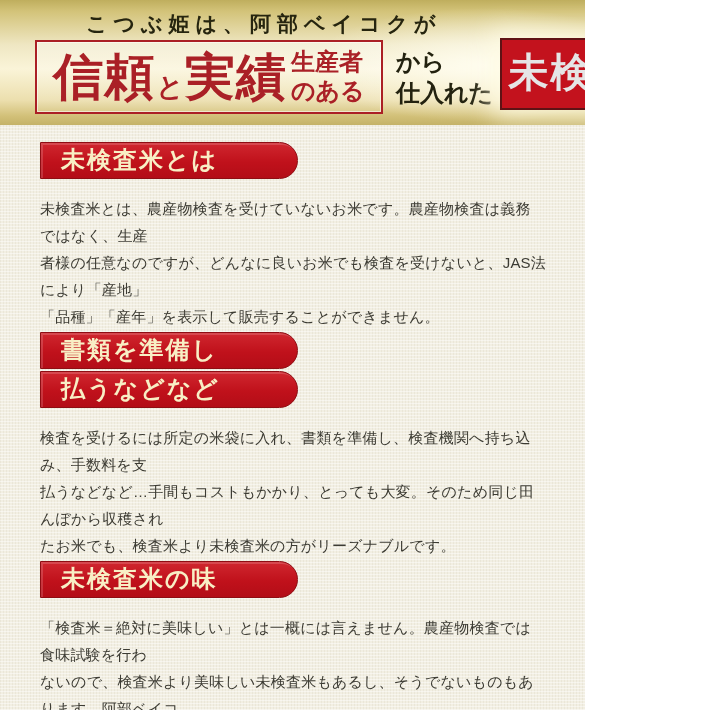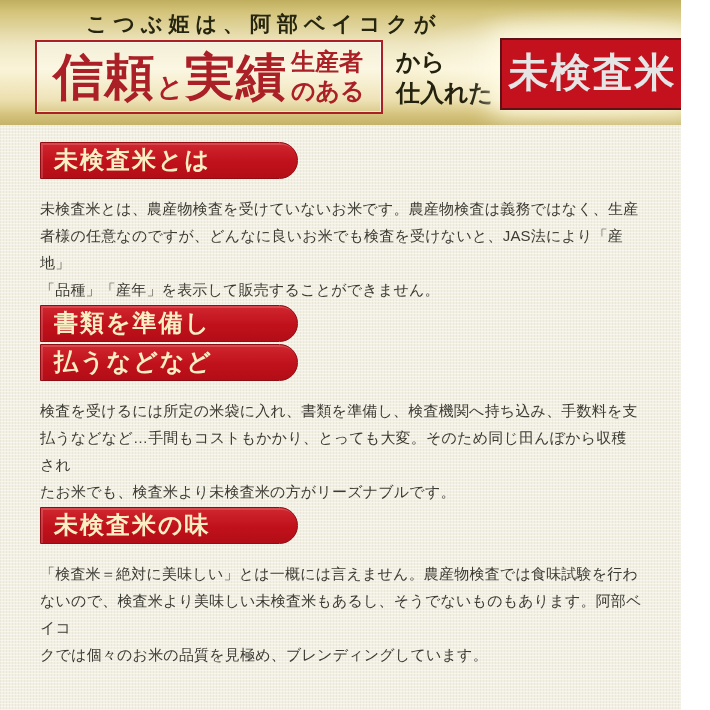--- a/index.html
+++ b/index.html
@@ -1,20 +1,20 @@
 <!DOCTYPE html>
 <html><head>
 <meta charset="utf-8">
 <style>
   html,body{margin:0;padding:0;}
   body{
     width:710px;height:710px;overflow:hidden;
     font-family:"Liberation Sans",sans-serif;
   }
-  .page{width:681px;height:710px;position:relative;}
+  .page{width:585px;height:710px;position:relative;}
 
   
   .hero{
     position:relative;height:125px;overflow:hidden;
     background:linear-gradient(180deg,
       #bfae5d 0%, #d3c379 9%, #efe7c3 36%, #faf4d8 55%,
       #ecdfae 80%, #d2c078 93%, #c4b268 100%);
   }
   .hero-glow{
     position:absolute;right:-20px;top:0;width:320px;height:125px;
@@ -61,21 +61,21 @@
       repeating-linear-gradient(0deg, rgba(255,255,255,.45) 0 1px, rgba(255,255,255,0) 1px 3px),
       repeating-linear-gradient(90deg, rgba(221,215,196,.35) 0 1px, rgba(221,215,196,0) 1px 3px);
   }
   .section{margin-bottom:2px;}
   .sec-header{
     width:258px;height:37px;box-sizing:border-box;
     background:linear-gradient(180deg,#d0272f 0%, #c0111b 55%, #b30d17 100%);
     border:1px solid #8f0d13;border-radius:0 19px 19px 0;
     box-shadow:inset 2px 2px 0 rgba(255,255,255,.16);
     color:#f8efc5;font-size:24px;font-weight:bold;letter-spacing:2px;
-    line-height:34px;padding-left:13px;white-space:nowrap;
+    line-height:34px;padding-left:20px;white-space:nowrap;
   }
   .sec-body{
     margin:16px 9px 0 0;font-size:15px;line-height:27px;color:#3c3b33;
     white-space:pre-line;letter-spacing:0.2px;
   }
 </style>
 </head>
 <body>
 
 <div class="page">

